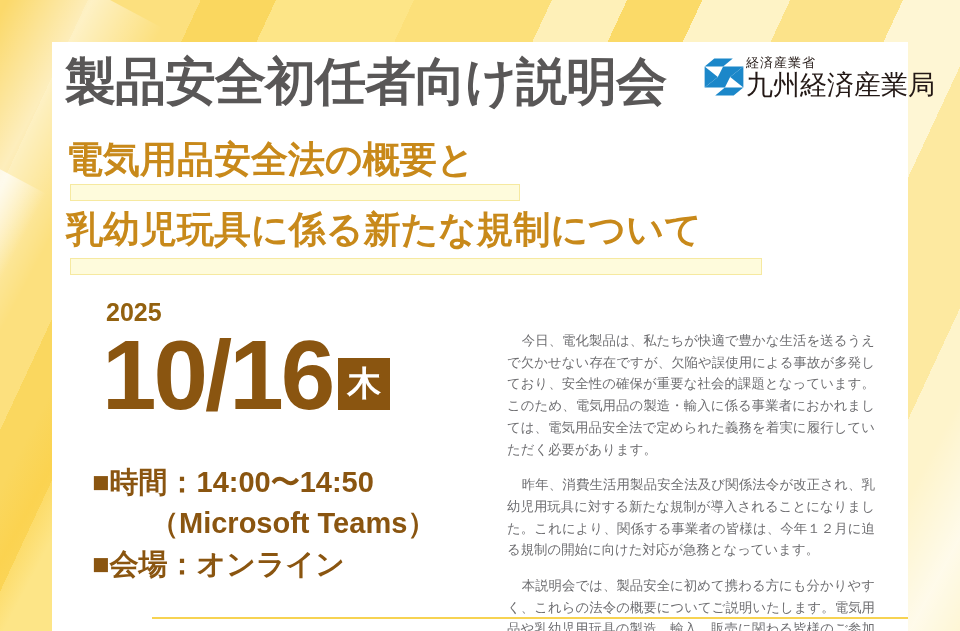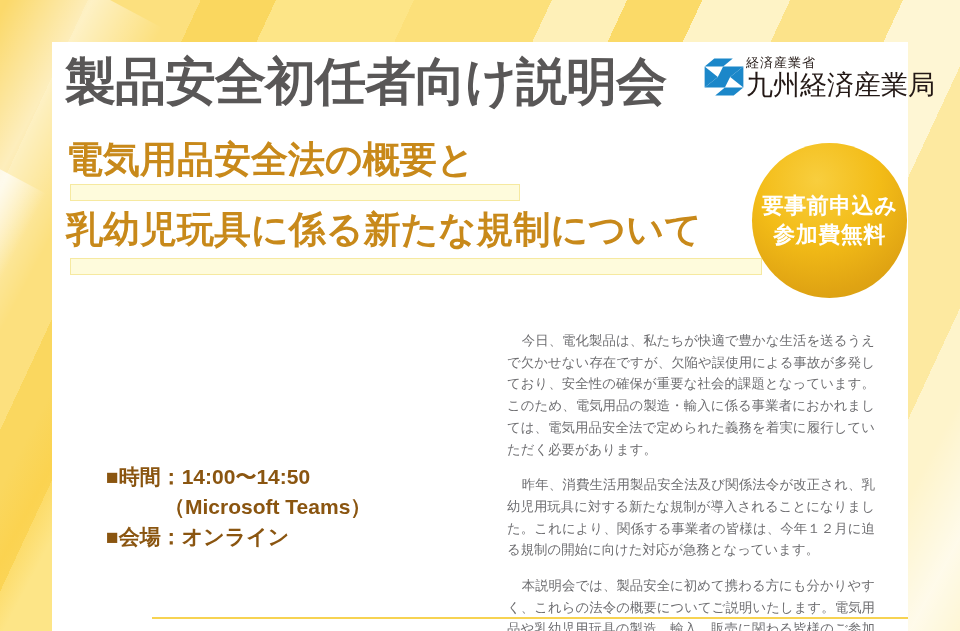--- a/index.html
+++ b/index.html
@@ -195,24 +195,24 @@
     align-items: center;
     justify-content: center;
     margin-left: 6px;
     margin-bottom: 12px;
     flex: none;
   }
 
   
   #info-block {
     position: absolute;
-    left: 54px;
+    left: 40px;
     top: 420px;
     color: #8A5510;
-    font-size: 21px;
+    font-size: 29px;
     font-weight: bold;
     line-height: 1.42;
     white-space: nowrap;
   }
   #info-venue-sub {
     margin-left: 58px;
   }
 
   
   #body-column {
@@ -273,35 +273,38 @@
     <div class="subtitle-wrap l1">
       <div class="subtitle-band b1"></div>
       <div class="subtitle-text">電気用品安全法の概要と</div>
     </div>
 
     <div class="subtitle-wrap l2">
       <div class="subtitle-band b2"></div>
       <div class="subtitle-text">乳幼児玩具に係る新たな規制について</div>
     </div>
 
+    <div id="date-block">
+      <div id="date-year">2025</div>
+      <div id="date-row">
+        <div id="date-main">10/16</div>
+        <div id="date-dow">木</div>
+      </div>
+    </div>
 
     <div id="info-block">
       <div>■時間：14:00〜14:50</div>
       <div id="info-venue-sub">（Microsoft Teams）</div>
       <div>■会場：オンライン</div>
     </div>
 
     <div id="body-column">
       <p>今日、電化製品は、私たちが快適で豊かな生活を送るうえで欠かせない存在ですが、欠陥や誤使用による事故が多発しており、安全性の確保が重要な社会的課題となっています。このため、電気用品の製造・輸入に係る事業者におかれましては、電気用品安全法で定められた義務を着実に履行していただく必要があります。</p>
       <p>昨年、消費生活用製品安全法及び関係法令が改正され、乳幼児用玩具に対する新たな規制が導入されることになりました。これにより、関係する事業者の皆様は、今年１２月に迫る規制の開始に向けた対応が急務となっています。</p>
       <p>本説明会では、製品安全に初めて携わる方にも分かりやすく、これらの法令の概要についてご説明いたします。電気用品や乳幼児用玩具の製造、輸入、販売に関わる皆様のご参加を心よりお待ちしております。</p>
     </div>
 
     <div id="bottom-rule"></div>
 
   </div>
 
-  <div id="badge">
-    <div class="badge-line">要事前申込み</div>
-    <div class="badge-line">参加費無料</div>
-  </div>
 
 </div>
 
 </body></html>

